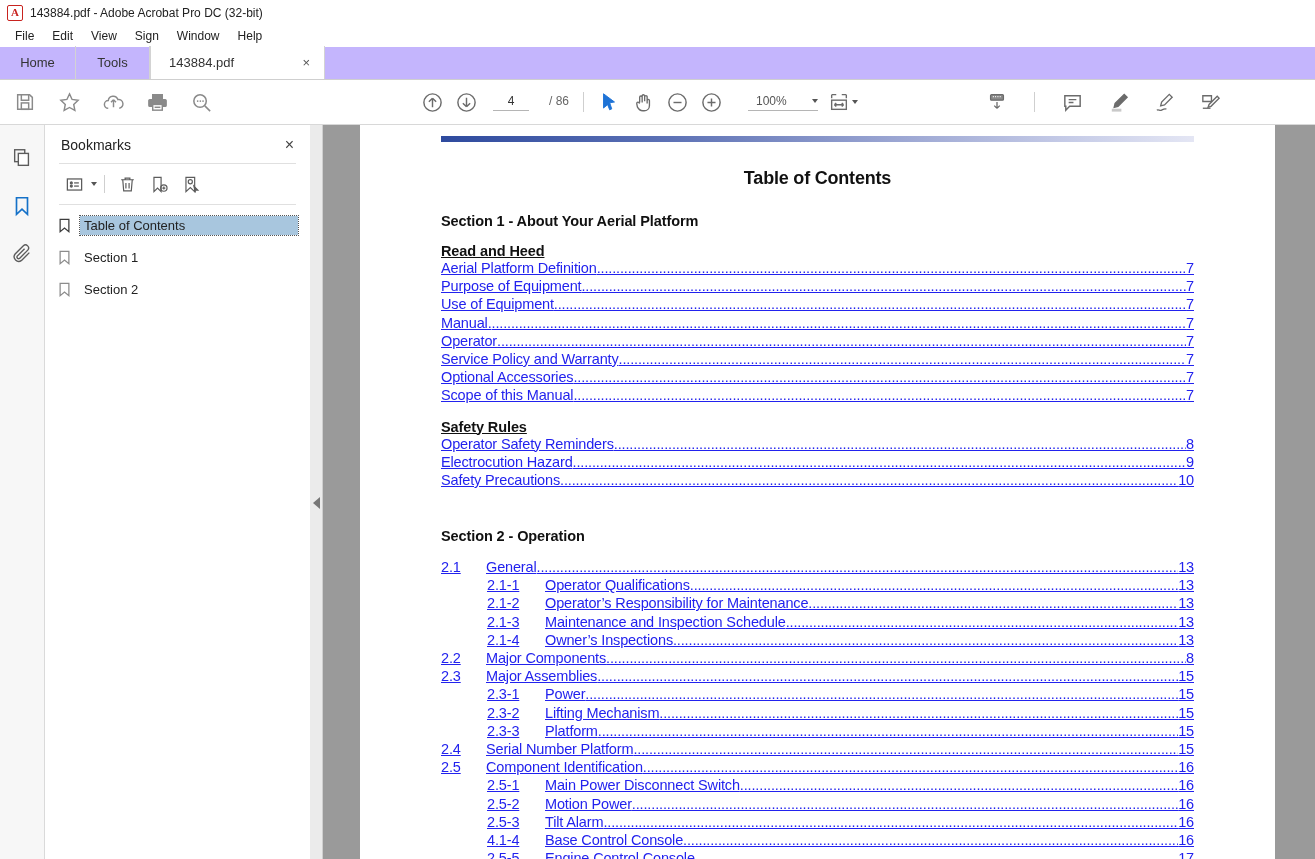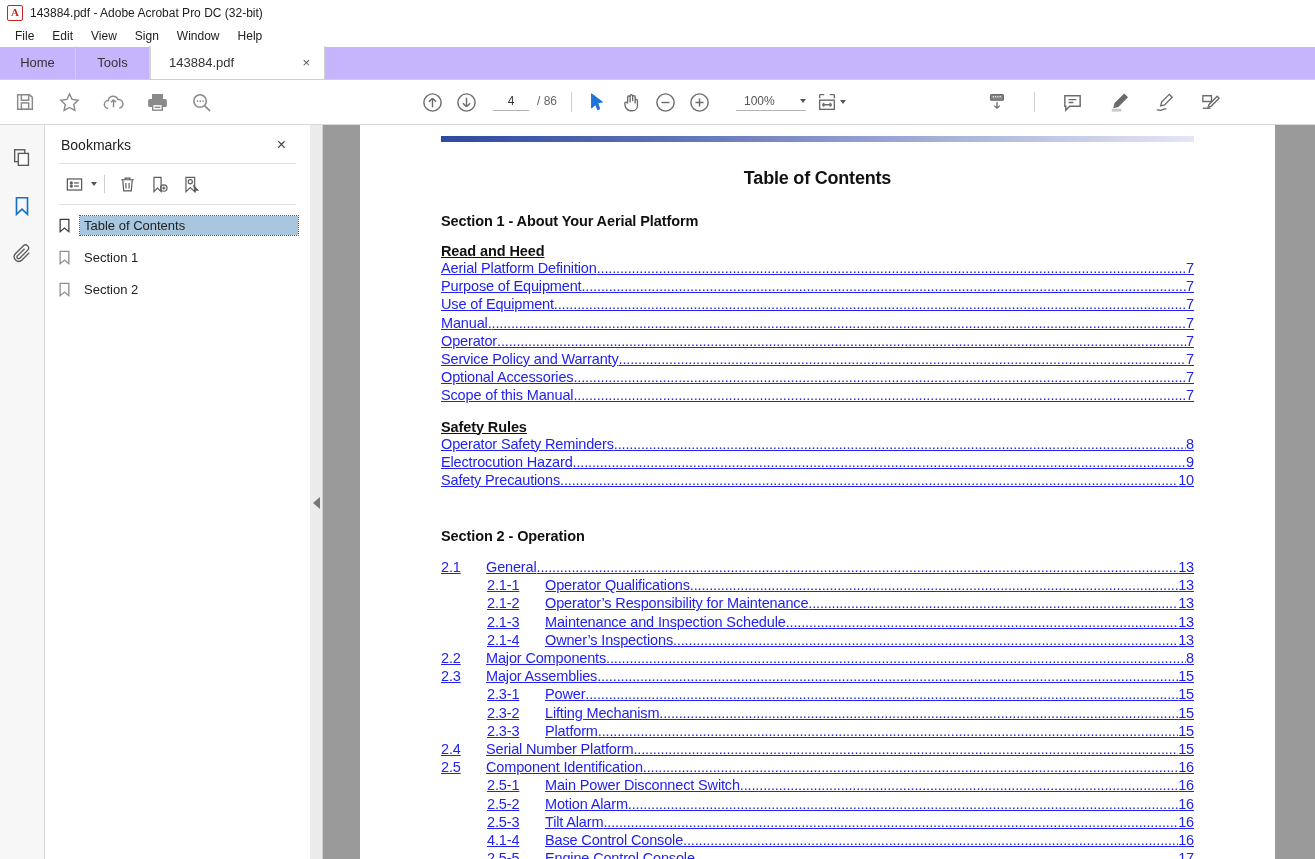--- a/index.html
+++ b/index.html
@@ -132,21 +132,21 @@
     border: none;
     border-bottom: 1px solid #b5b5b5;
     background: transparent;
     padding-bottom: 2px;
     outline: none;
     font-family: "Liberation Sans", sans-serif;
   }
   .page-total {
     font-size: 12px;
     color: #666;
-    margin-left: 8px;
+    margin-left: 20px;
   }
   .zoom-field {
     display: flex; align-items: center;
     border-bottom: 1px solid #b5b5b5;
     margin: 0 4px 0 20px;
     padding-bottom: 2px;
     width: 70px;
     justify-content: space-between;
     cursor: pointer;
   }
@@ -188,21 +188,21 @@
     width: 265px;
     background: #ffffff;
     display: flex;
     flex-direction: column;
     flex: none;
   }
   .bm-header {
     display: flex;
     align-items: center;
     justify-content: space-between;
-    padding: 12px 22px 10px 16px;
+    padding: 12px 14px 10px 16px;
   }
   .bm-title { font-size: 14px; color: #222; }
   .bm-close {
     font-size: 16px; color: #444; cursor: pointer;
     line-height: 1; padding: 0 2px;
   }
   .bm-divider { height: 1px; background: #e0e0e0; margin: 0 14px; }
   .bm-toolbar {
     display: flex;
     align-items: center;
@@ -727,21 +727,21 @@
               <span class="toc-page">16</span>
             </div>
             <div class="toc-row lvl2">
               <span class="toc-num">2.5-1</span>
               <span class="toc-label">Main Power Disconnect Switch </span>
               <span class="leader">................................................................................................................................................................................................................................................................................................................................................................................................................</span>
               <span class="toc-page">16</span>
             </div>
             <div class="toc-row lvl2">
               <span class="toc-num">2.5-2</span>
-              <span class="toc-label">Motion Alarm </span>
+              <span class="toc-label">Motion Power </span>
               <span class="leader">................................................................................................................................................................................................................................................................................................................................................................................................................</span>
               <span class="toc-page">16</span>
             </div>
             <div class="toc-row lvl2">
               <span class="toc-num">2.5-3</span>
               <span class="toc-label">Tilt Alarm </span>
               <span class="leader">................................................................................................................................................................................................................................................................................................................................................................................................................</span>
               <span class="toc-page">16</span>
             </div>
             <div class="toc-row lvl2">

